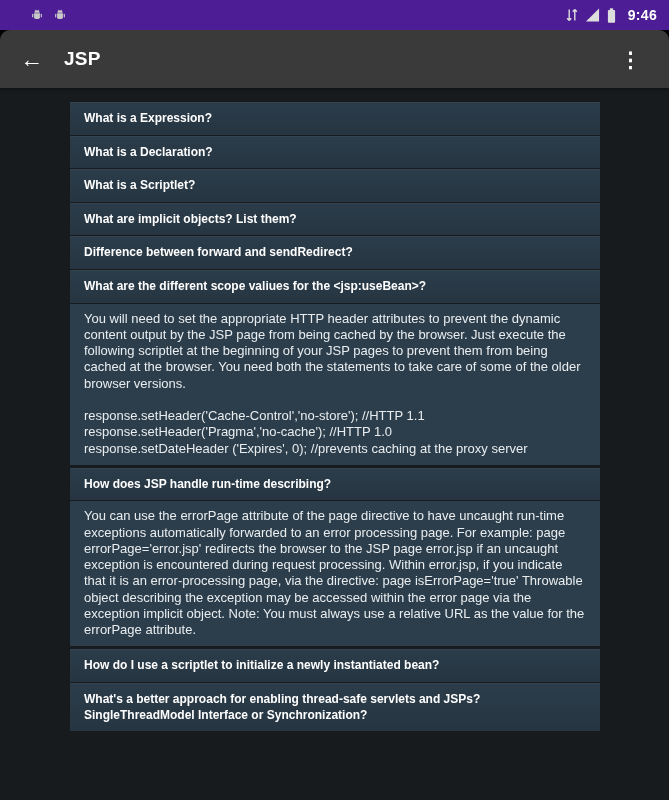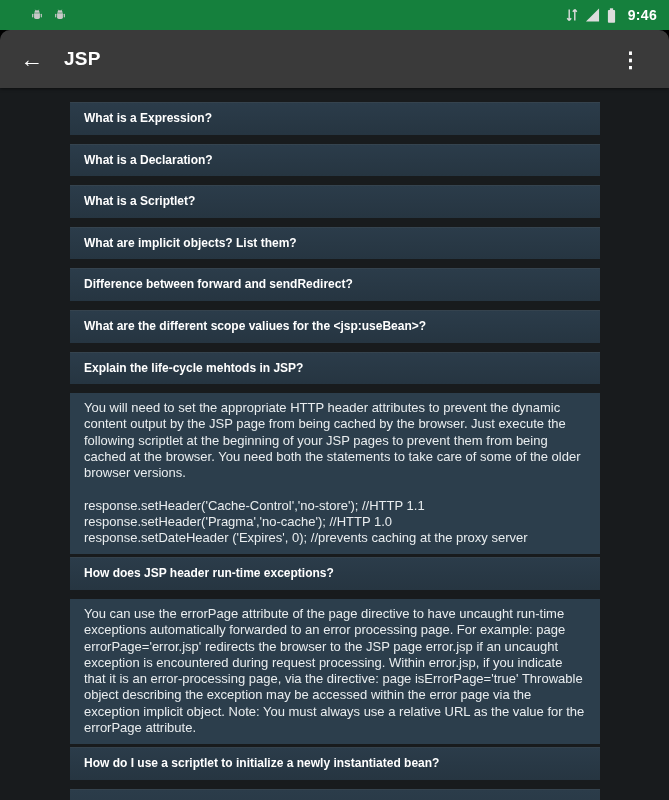--- a/index.html
+++ b/index.html
@@ -4,21 +4,21 @@
 <style>
   * { margin: 0; padding: 0; box-sizing: border-box; }
   html, body {
     width: 669px; height: 800px;
     background: #000;
     font-family: "Liberation Sans", sans-serif;
     overflow: hidden;
   }
   
   .status-bar {
-    height: 30px; background: #15803d;
+    height: 30px; background: #4c1d95;
     display: flex; align-items: center; justify-content: space-between;
     padding: 0 10px; color: #fff;
   }
   .status-left { display: flex; gap: 9px; align-items: center; padding-left: 20px; }
   .status-right { display: flex; gap: 7px; align-items: center; padding-right: 2px; }
   .status-time { font-size: 14px; font-weight: bold; color: #fff; margin-left: 5px; letter-spacing: 0.3px; }
   .sicon { display: block; }
   
   .window {
     height: 770px;
@@ -44,21 +44,21 @@
   
   .qa-list { padding: 14px 69px 0 70px; }
   .q-item {
     background: linear-gradient(#2b3c4a, #263541);
     border-top: 1px solid rgba(255,255,255,0.07);
     color: #ffffff;
     font-weight: bold;
     font-size: 12px;
     line-height: 1.3;
     padding: 8px 14px;
-    margin-bottom: 9px;
+    margin-bottom: 1px;
     cursor: pointer;
   }
   .a-item {
     background: #2c3e4c;
     color: #e9edef;
     font-size: 13px;
     line-height: 1.25;
     padding: 7px 14px 8px 14px;
     margin-bottom: 3px;
     white-space: pre-wrap;
@@ -118,26 +118,25 @@
       <span class="overflow-button">⋮</span>
     </div>
 
     <div class="qa-list">
         <div class="q-item">What is a Expression?</div>
         <div class="q-item">What is a Declaration?</div>
         <div class="q-item">What is a Scriptlet?</div>
         <div class="q-item">What are implicit objects? List them?</div>
         <div class="q-item">Difference between forward and sendRedirect?</div>
         <div class="q-item">What are the different scope valiues for the &lt;jsp:useBean&gt;?</div>
-        <div class="q-item">Explain the life-cycle mehtods in JSP?</div>
         <div class="a-item">You will need to set the appropriate HTTP header attributes to prevent the dynamic content output by the JSP page from being cached by the browser. Just execute the following scriptlet at the beginning of your JSP pages to prevent them from being cached at the browser. You need both the statements to take care of some of the older browser versions.
 
 response.setHeader('Cache-Control','no-store'); //HTTP 1.1
 response.setHeader('Pragma','no-cache'); //HTTP 1.0
 response.setDateHeader ('Expires', 0); //prevents caching at the proxy server</div>
-        <div class="q-item">How does JSP header run-time exceptions?</div>
+        <div class="q-item">How does JSP handle run-time describing?</div>
         <div class="a-item">You can use the errorPage attribute of the page directive to have uncaught run-time exceptions automatically forwarded to an error processing page. For example: page errorPage='error.jsp' redirects the browser to the JSP page error.jsp if an uncaught exception is encountered during request processing. Within error.jsp, if you indicate that it is an error-processing page, via the directive: page isErrorPage='true' Throwable object describing the exception may be accessed within the error page via the exception implicit object. Note: You must always use a relative URL as the value for the errorPage attribute.</div>
         <div class="q-item">How do I use a scriptlet to initialize a newly instantiated bean?</div>
         <div class="q-item">What's a better approach for enabling thread-safe servlets and JSPs? SingleThreadModel Interface or Synchronization?</div>
       </div>
 
   </div>
 </div>
 
 </body></html>

